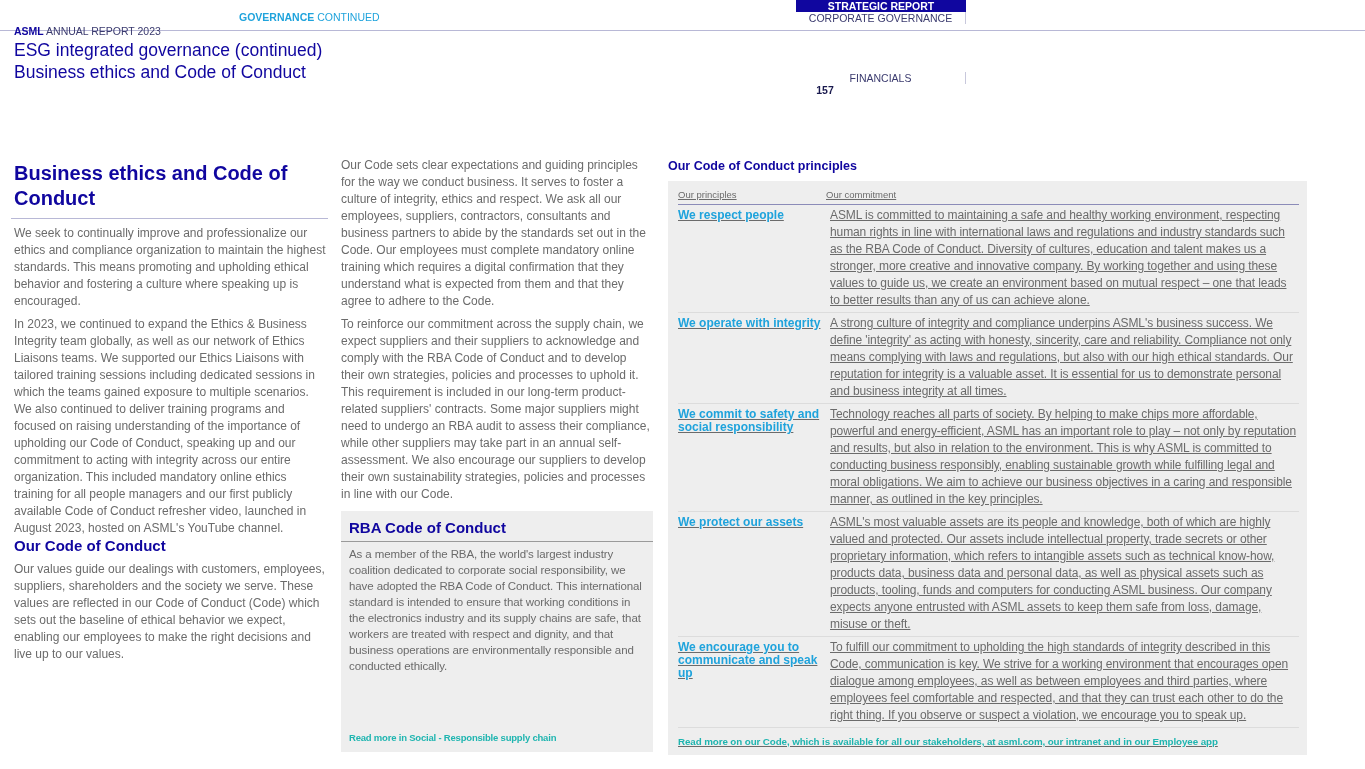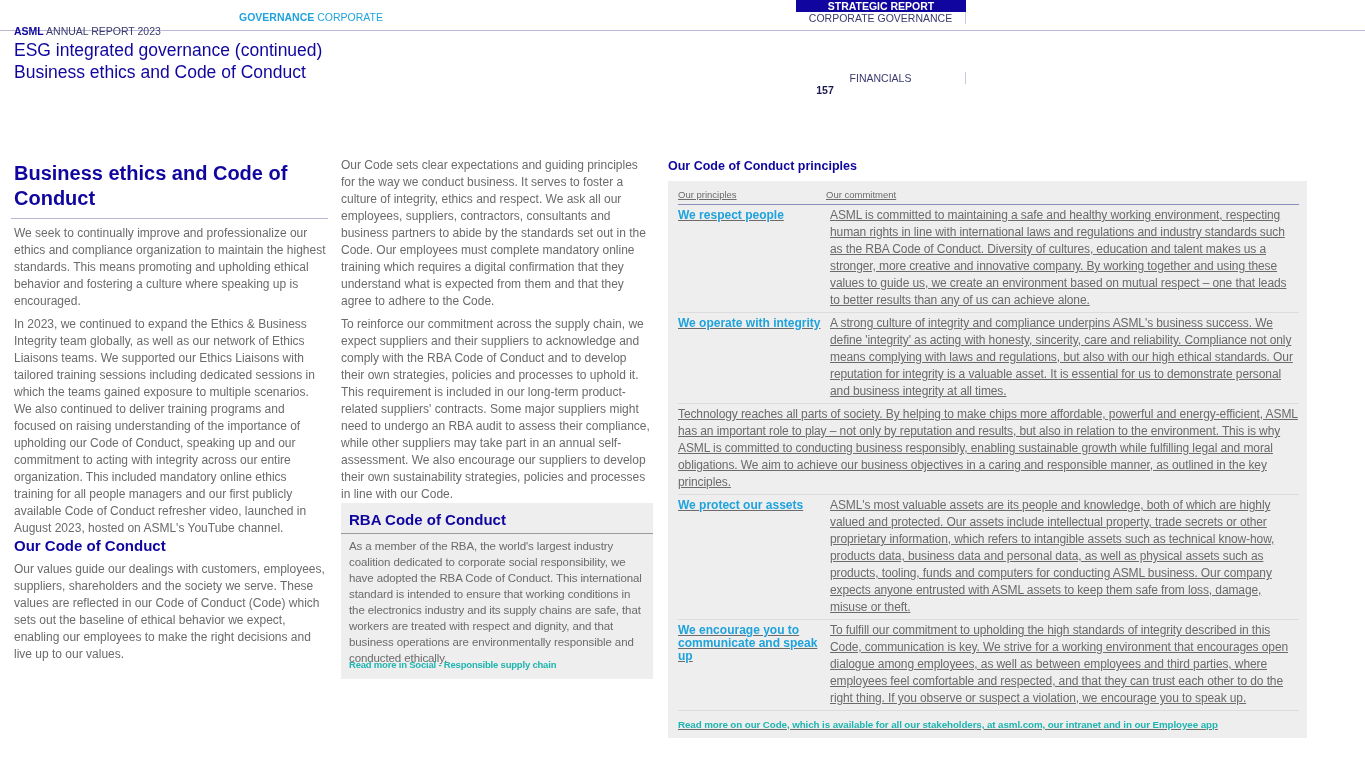--- a/index.html
+++ b/index.html
@@ -24,41 +24,41 @@
   .col { position: absolute; }
   .col1 { left: 14px; top: 161px; width: 312px; }
   .col2 { left: 341px; top: 157px; width: 312px; }
   .col3 { left: 668px; top: 157px; width: 742px; }
 
   h1.big { font-size: 20px; line-height: 24.5px; color: #10069f; font-weight: bold; padding-bottom: 8px; border-bottom: 1px solid #b8b8d6; margin-left: -3px; padding-left: 3px; margin-right: -2px; }
   p.body { font-size: 12px; line-height: 17px; color: #6b6b6b; margin-top: 6px; }
   p.body + p.body { margin-top: 6px; }
   h2.sub { font-size: 15px; color: #10069f; font-weight: bold; margin-top: 0; line-height: 18px; }
 
-  .rba { margin-top: 0; background: #eeeeee; width: 312px; height: 176px; position: relative; }
+  .rba { margin-top: 8px; background: #eeeeee; width: 312px; height: 241px; position: relative; }
   .rba h3 { font-size: 15px; color: #10069f; font-weight: bold; padding: 8px 8px 4px 8px; border-bottom: 1px solid #9a9a9a; line-height: 18px; }
   .rba p { font-size: 11.5px; line-height: 16px; color: #6b6b6b; padding: 4px 8px 0 8px; letter-spacing: -0.1px; }
   .rba .link { position: absolute; left: 8px; bottom: 9px; font-size: 9.5px; color: #1fb5b0; font-weight: bold; letter-spacing: -0.2px; }
 
   .principles-title { font-size: 12.5px; color: #10069f; font-weight: bold; line-height: 18px; }
   .table { margin-top: 6px; background: #eeeeee; padding: 8px 8px 6px 10px; width: 639px; text-decoration: underline; }
   .thead { display: flex; font-size: 9.5px; color: #6b6b6b; padding-bottom: 4px; border-bottom: 1px solid #8b8bb8; }
   .thead .c1 { width: 148px; }
   .row { display: flex; padding: 2px 0 3px 0; border-bottom: 1px solid #dcdcdc; }
   .row:last-of-type { border-bottom: 1px solid #8b8bb8; }
   .row .c1 { width: 152px; font-size: 12px; font-weight: bold; color: #1fa3dc; line-height: 13px; padding-top: 2px; padding-right: 6px; }
   .row .c2 { flex: 1; font-size: 12px; line-height: 17px; color: #6b6b6b; letter-spacing: -0.1px; }
   .table .link { font-size: 9.8px; font-weight: bold; color: #1fb5b0; margin-top: 8px; padding-bottom: 2px; letter-spacing: -0.1px; }
 </style>
 </head>
 <body>
 
 <div class="topbar">
   <div class="brand"><b>ASML</b><span> ANNUAL REPORT 2023</span></div>
-  <div class="section-label"><b>GOVERNANCE</b><span> CORPORATE</span></div>
+  <div class="section-label"><b>GOVERNANCE</b><span> CONTINUED</span></div>
   <div class="tabs">
     <div class="tab active t1">STRATEGIC REPORT</div>
     <div class="tab t2">CORPORATE GOVERNANCE</div>
     <div class="tab t3">FINANCIALS</div>
     <div class="tab page">157</div>
   </div>
 </div>
 
 <div class="page-title">
   <div>ESG integrated governance (continued)</div>
@@ -92,20 +92,21 @@
     </div>
     <div class="row">
       <div class="c1">We respect people</div>
       <div class="c2">ASML is committed to maintaining a safe and healthy working environment, respecting human rights in line with international laws and regulations and industry standards such as the RBA Code of Conduct. Diversity of cultures, education and talent makes us a stronger, more creative and innovative company. By working together and using these values to guide us, we create an environment based on mutual respect – one that leads to better results than any of us can achieve alone.</div>
     </div>
     <div class="row">
       <div class="c1">We operate with integrity</div>
       <div class="c2">A strong culture of integrity and compliance underpins ASML's business success. We define 'integrity' as acting with honesty, sincerity, care and reliability. Compliance not only means complying with laws and regulations, but also with our high ethical standards. Our reputation for integrity is a valuable asset. It is essential for us to demonstrate personal and business integrity at all times.</div>
     </div>
     <div class="row">
+      <div class="c1">We commit to safety and social responsibility</div>
       <div class="c2">Technology reaches all parts of society. By helping to make chips more affordable, powerful and energy-efficient, ASML has an important role to play – not only by reputation and results, but also in relation to the environment. This is why ASML is committed to conducting business responsibly, enabling sustainable growth while fulfilling legal and moral obligations. We aim to achieve our business objectives in a caring and responsible manner, as outlined in the key principles.</div>
     </div>
     <div class="row">
       <div class="c1">We protect our assets</div>
       <div class="c2">ASML's most valuable assets are its people and knowledge, both of which are highly valued and protected. Our assets include intellectual property, trade secrets or other proprietary information, which refers to intangible assets such as technical know-how, products data, business data and personal data, as well as physical assets such as products, tooling, funds and computers for conducting ASML business. Our company expects anyone entrusted with ASML assets to keep them safe from loss, damage, misuse or theft.</div>
     </div>
     <div class="row">
       <div class="c1">We encourage you to communicate and speak up</div>
       <div class="c2">To fulfill our commitment to upholding the high standards of integrity described in this Code, communication is key. We strive for a working environment that encourages open dialogue among employees, as well as between employees and third parties, where employees feel comfortable and respected, and that they can trust each other to do the right thing. If you observe or suspect a violation, we encourage you to speak up.</div>
     </div>

